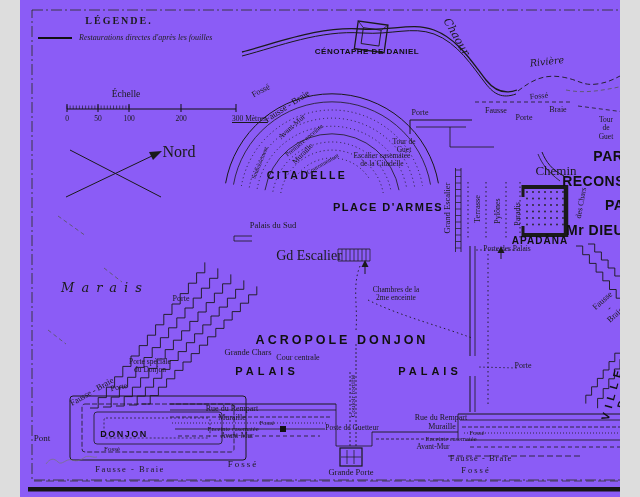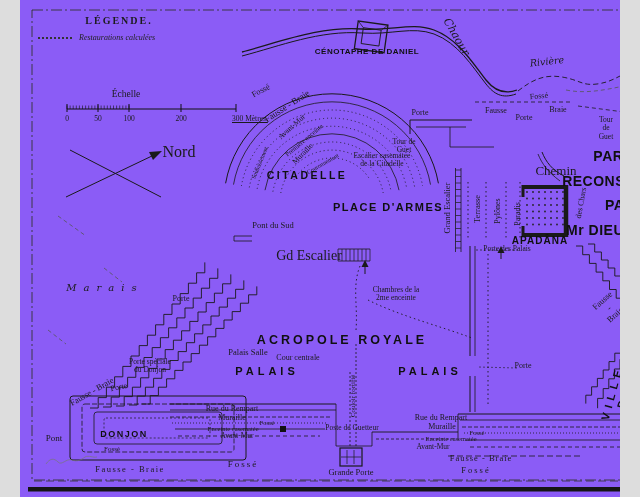--- a/index.html
+++ b/index.html
@@ -272,22 +272,22 @@
       <line x1="84" y1="268" x2="102" y2="282"></line>
       <line x1="28" y1="330" x2="46" y2="344"></line>
     </g>
 
     <path d="M26,464 c4,-6 8,-6 12,-2 c4,4 8,-4 14,-2 c5,2 9,0 13,-3 c4,-2 8,1 12,0" stroke="#777" stroke-width="0.7" fill="none"></path>
   </svg>
 
   <div id="legend">
     <div class="hd">LÉGENDE.</div>
     <div class="row">
-      <div class="sw dotted"></div>
-      <div class="tx">Restaurations calculées</div>
+      <div class="sw solid"></div>
+      <div class="tx">Restaurations directes d'après les fouilles</div>
     </div>
   </div>
 
   <div id="scalehead">Échelle</div>
 
   <div id="labels">
       <div class="lbl caps" style="left: 347px; top: 52px; font-size: 8px; letter-spacing: 0.5px; transform: translate(-50%, -50%);">CÉNOTAPHE DE DANIEL</div>
       <div class="lbl ital" style="left: 436px; top: 37px; font-size: 11px; transform: translate(-50%, -50%) rotate(60deg);">Chaour</div>
       <div class="lbl ital" style="left: 527px; top: 62px; font-size: 9.5px; transform: translate(-50%, -50%) rotate(-6deg);">Rivière</div>
       <div class="lbl" style="left: 519px; top: 97px; font-size: 8px; transform: translate(-50%, -50%) rotate(-5deg);">Fossé</div>
@@ -303,49 +303,49 @@
       <div class="lbl" style="left: 284px; top: 140px; font-size: 6.5px; transform: translate(-50%, -50%) rotate(-40deg);">Première enceinte</div>
       <div class="lbl" style="left: 283px; top: 154px; font-size: 7.5px; transform: translate(-50%, -50%) rotate(-45deg);">Muraille</div>
       <div class="lbl" style="left: 303px; top: 164px; font-size: 6px; transform: translate(-50%, -50%) rotate(-30deg);">Couronnement</div>
       <div class="lbl" style="left: 240px; top: 163px; font-size: 6px; transform: translate(-50%, -50%) rotate(-68deg);">Soubassement</div>
       <div class="lbl" style="left: 384px; top: 146px; font-size: 7.5px; transform: translate(-50%, -50%);">Tour de
 Guet</div>
       <div class="lbl" style="left: 362px; top: 160px; font-size: 7.5px; transform: translate(-50%, -50%);">Escalier casematée
 de la Citadelle</div>
       <div class="lbl caps" style="left: 287px; top: 176px; font-size: 10.5px; letter-spacing: 2.5px; transform: translate(-50%, -50%);">CITADELLE</div>
       <div class="lbl caps" style="left: 368px; top: 207px; font-size: 11px; letter-spacing: 1.5px; transform: translate(-50%, -50%);">PLACE D'ARMES</div>
-      <div class="lbl" style="left: 253px; top: 226px; font-size: 8.5px; transform: translate(-50%, -50%);">Pont du Sud</div>
+      <div class="lbl" style="left: 253px; top: 226px; font-size: 8.5px; transform: translate(-50%, -50%);">Palais du Sud</div>
       <div class="lbl" style="left: 428px; top: 208px; font-size: 8.5px; transform: translate(-50%, -50%) rotate(-90deg);">Grand Escalier</div>
       <div class="lbl" style="left: 458px; top: 209px; font-size: 8.5px; transform: translate(-50%, -50%) rotate(-90deg);">Terrasse</div>
       <div class="lbl" style="left: 478px; top: 211px; font-size: 8px; transform: translate(-50%, -50%) rotate(-90deg);">Pylônes</div>
       <div class="lbl" style="left: 498px; top: 214px; font-size: 8px; transform: translate(-50%, -50%) rotate(-90deg);">Paradis</div>
       <div class="lbl" style="left: 536px; top: 171px; font-size: 13px; transform: translate(-50%, -50%);">Chemin</div>
       <div class="lbl" style="left: 562px; top: 203px; font-size: 8px; transform: translate(-50%, -50%) rotate(-80deg);">des Chars</div>
       <div class="lbl caps" style="left: 600px; top: 193px; font-size: 14px; letter-spacing: 0.5px; line-height: 1.75; transform: translate(-50%, -50%);">PARTIE
 RECONSTITUÉE
 PAR
 Mr DIEULAFOY</div>
       <div class="lbl caps" style="left: 520px; top: 241px; font-size: 10px; letter-spacing: 1px; transform: translate(-50%, -50%);">APADÂNA</div>
       <div class="lbl" style="left: 487px; top: 249px; font-size: 7.5px; transform: translate(-50%, -50%);">Porte des Palais</div>
       <div class="lbl" style="left: 589px; top: 308px; font-size: 8.5px; transform: translate(-50%, -50%) rotate(-42deg);">Fausse - Braie</div>
       <div class="lbl" style="left: 289px; top: 256px; font-size: 14px; transform: translate(-50%, -50%);">Gd Escalier</div>
       <div class="lbl" style="left: 376px; top: 294px; font-size: 7.5px; transform: translate(-50%, -50%);">Chambres de la
 2me enceinte</div>
-      <div class="lbl caps" style="left: 322px; top: 340px; font-size: 12.5px; letter-spacing: 3px; transform: translate(-50%, -50%);">ACROPOLE ROYALE</div>
-      <div class="lbl" style="left: 228px; top: 353px; font-size: 8.5px; transform: translate(-50%, -50%);">Palais Salle</div>
+      <div class="lbl caps" style="left: 322px; top: 340px; font-size: 12.5px; letter-spacing: 3px; transform: translate(-50%, -50%);">ACROPOLE DONJON</div>
+      <div class="lbl" style="left: 228px; top: 353px; font-size: 8.5px; transform: translate(-50%, -50%);">Grande Chars</div>
       <div class="lbl" style="left: 278px; top: 358px; font-size: 8px; transform: translate(-50%, -50%);">Cour centrale</div>
       <div class="lbl caps" style="left: 247px; top: 371px; font-size: 11px; letter-spacing: 4px; transform: translate(-50%, -50%);">PALAIS</div>
       <div class="lbl caps" style="left: 410px; top: 371px; font-size: 11px; letter-spacing: 4px; transform: translate(-50%, -50%);">PALAIS</div>
-      <div class="lbl ital" style="left: 85px; top: 288px; font-size: 10px; letter-spacing: 7px; transform: translate(-50%, -50%);">Marais</div>
+      <div class="lbl ital" style="left: 85px; top: 288px; font-size: 13px; letter-spacing: 7px; transform: translate(-50%, -50%);">Marais</div>
       <div class="lbl" style="left: 161px; top: 299px; font-size: 8px; transform: translate(-50%, -50%);">Porte</div>
       <div class="lbl" style="left: 130px; top: 366px; font-size: 7.5px; transform: translate(-50%, -50%);">Porte spéciale
 du Donjon</div>
       <div class="lbl" style="left: 72px; top: 392px; font-size: 8.5px; transform: translate(-50%, -50%) rotate(-30deg);">Fausse - Braie</div>
       <div class="lbl" style="left: 99px; top: 388px; font-size: 8px; transform: translate(-50%, -50%) rotate(-12deg);">Porte</div>
-      <div class="lbl" style="left: 34px; top: 438px; font-size: 9px; transform: translate(-50%, -50%);">Pont</div>
+      <div class="lbl" style="left: 22px; top: 438px; font-size: 9px; transform: translate(-50%, -50%);">Pont</div>
       <div class="lbl caps" style="left: 104px; top: 434px; font-size: 9px; letter-spacing: 1.5px; transform: translate(-50%, -50%);">DONJON</div>
       <div class="lbl" style="left: 92px; top: 450px; font-size: 7px; transform: translate(-50%, -50%);">Fossé</div>
       <div class="lbl" style="left: 110px; top: 470px; font-size: 8.5px; letter-spacing: 1.5px; transform: translate(-50%, -50%);">Fausse - Braie</div>
       <div class="lbl" style="left: 212px; top: 409px; font-size: 8px; transform: translate(-50%, -50%);">Rue du Rempart</div>
       <div class="lbl" style="left: 212px; top: 418px; font-size: 8px; transform: translate(-50%, -50%);">Muraille</div>
       <div class="lbl" style="left: 247px; top: 423px; font-size: 6.5px; transform: translate(-50%, -50%);">Fossé</div>
       <div class="lbl" style="left: 213px; top: 429px; font-size: 6.5px; transform: translate(-50%, -50%);">Enceinte casematée</div>
       <div class="lbl" style="left: 217px; top: 436px; font-size: 7.5px; transform: translate(-50%, -50%);">Avant-Mur</div>
       <div class="lbl" style="left: 223px; top: 464px; font-size: 9px; letter-spacing: 2px; transform: translate(-50%, -50%);">Fossé</div>
       <div class="lbl" style="left: 334px; top: 396px; font-size: 7px; transform: translate(-50%, -50%) rotate(-90deg);">Couloir fortifié</div>

